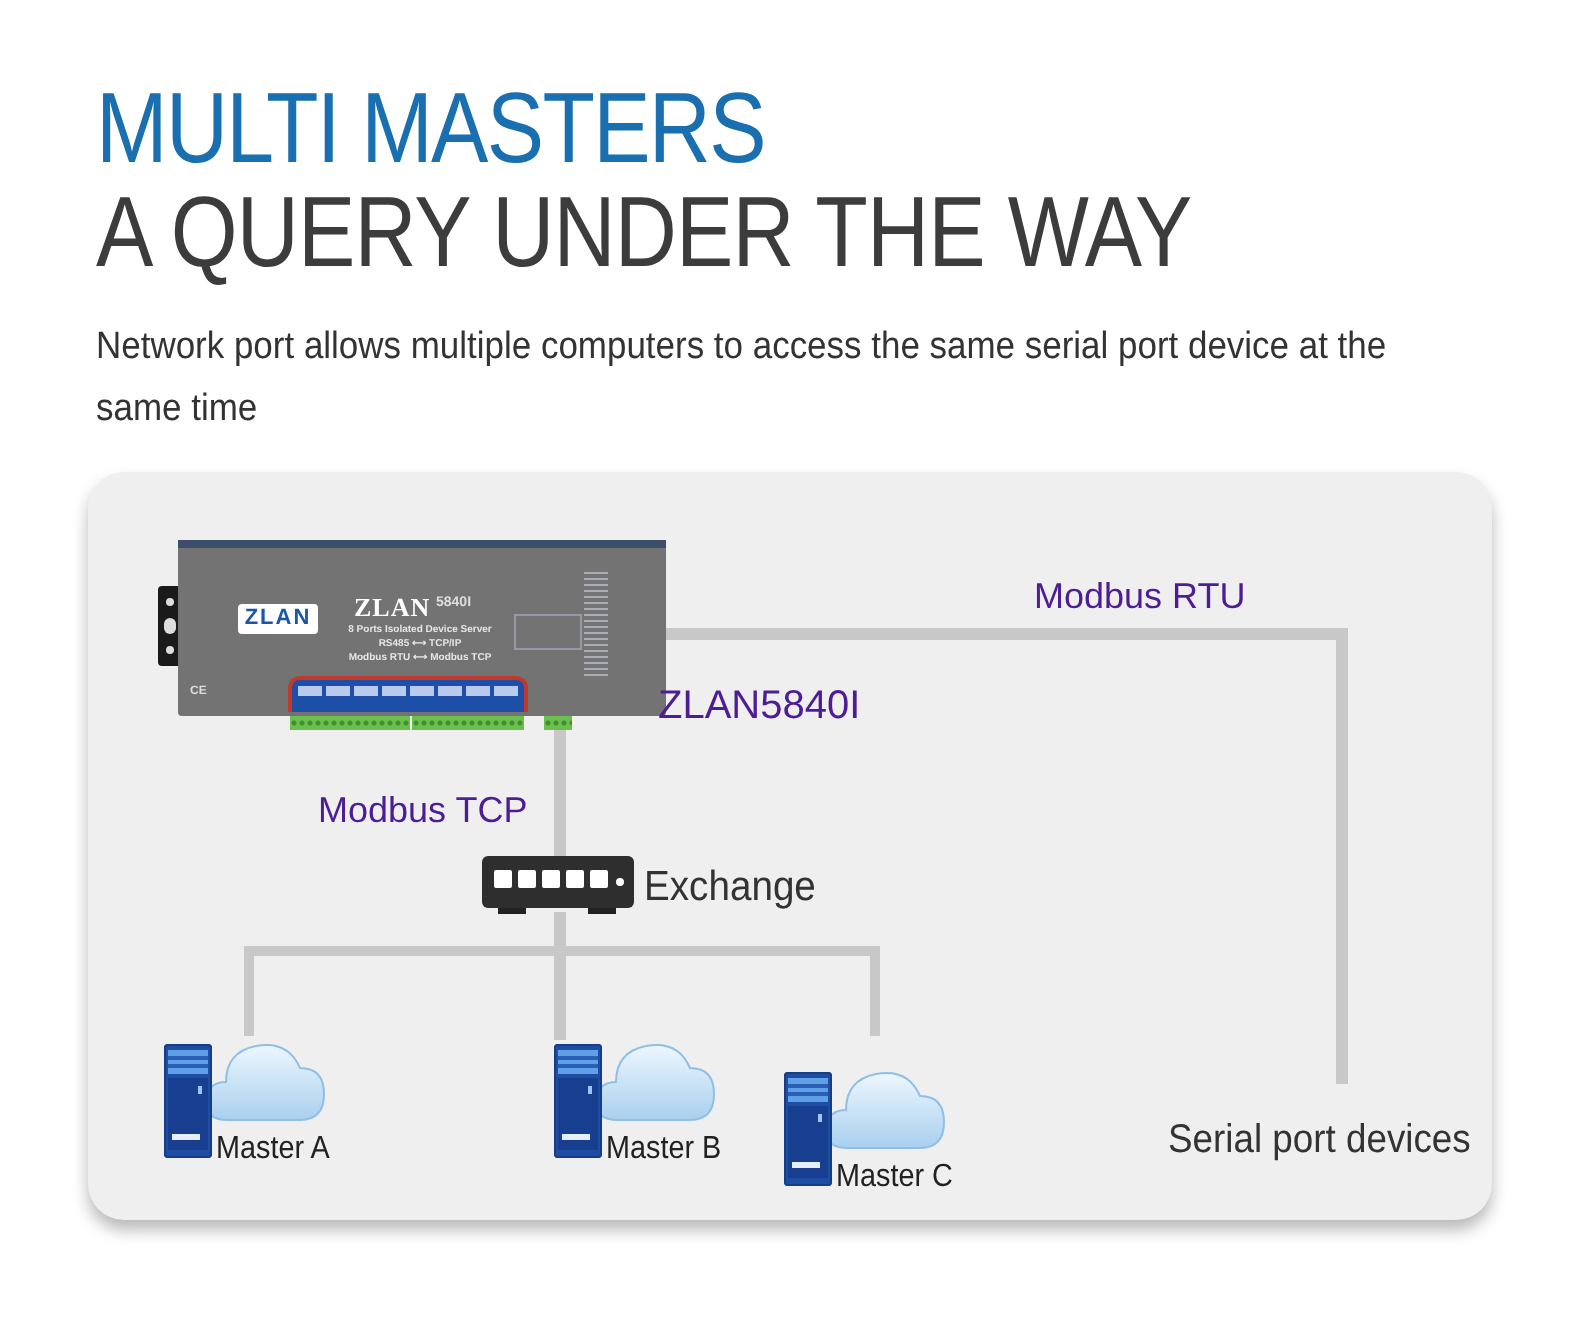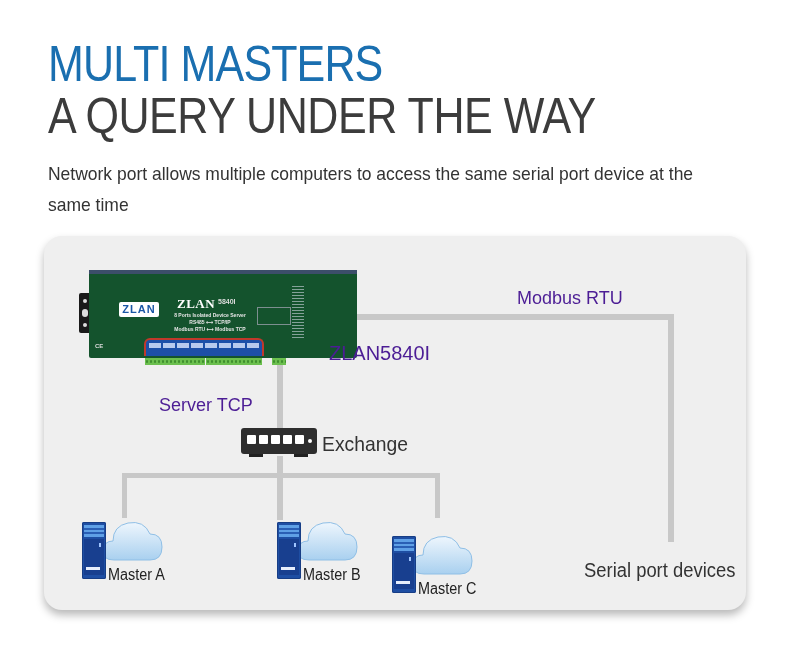--- a/index.html
+++ b/index.html
@@ -22,21 +22,21 @@
 
   .label { position: absolute; color: #4c1d95; white-space: nowrap; }
   .lbl-rtu { left: 517px; top: 288px; font-size: 18px; }
   .lbl-model { left: 329px; top: 342px; font-size: 20px; }
   .lbl-tcp { left: 159px; top: 395px; font-size: 18px; }
   .lbl-exch { left: 322px; top: 432px; font-size: 21px; color: #333; transform: scaleX(0.92); transform-origin: left top; }
   .lbl-serial { left: 584px; top: 559px; font-size: 20px; color: #333; transform: scaleX(0.92); transform-origin: left top; }
   .lbl-master { font-size: 16px; color: #222; transform: scaleX(0.9); transform-origin: left top; }
 
   
-  .device { position: absolute; left: 89px; top: 270px; width: 268px; height: 88px; background: #14532d;
+  .device { position: absolute; left: 89px; top: 270px; width: 244px; height: 88px; background: #737373;
             border-radius: 2px; }
   .device-top { position: absolute; left: 0; top: 0; width: 100%; height: 4px; background: #3c4e6a; }
   .ear { position: absolute; top: 293px; width: 12px; height: 40px; background: #1a1a1a; border-radius: 2px; }
   .ear::before { content: ""; position: absolute; left: 4px; top: 6px; width: 4px; height: 4px; background: #ddd; border-radius: 50%; }
   .ear::after { content: ""; position: absolute; left: 3px; top: 16px; width: 6px; height: 8px; background: #ddd; border-radius: 3px; }
   .ear-dot { position: absolute; left: 4px; top: 30px; width: 4px; height: 4px; background: #ddd; border-radius: 50%; }
   .zlan-logo { position: absolute; left: 30px; top: 32px; width: 40px; height: 15px; background: #fff; color: #1b57a6;
                font-weight: bold; font-size: 11px; text-align: center; line-height: 15px; border-radius: 2px; letter-spacing: 1px; }
   .dev-brand { position: absolute; left: 88px; top: 26px; color: #fff; font-family: "Liberation Serif", serif; font-weight: bold; font-size: 13px; letter-spacing: 0.5px; }
   .dev-model { position: absolute; left: 129px; top: 28px; color: #ddd; font-size: 7px; font-weight: bold; }
@@ -108,21 +108,21 @@
   <div class="dev-ports">
       <div class="dev-ports-inner"></div>
     </div>
 </div>
 <div class="terminal" style="left:145px; top:358px; width:60px;"></div>
 <div class="terminal" style="left:206px; top:358px; width:56px;"></div>
 <div class="terminal" style="left:272px; top:358px; width:14px;"></div>
 
 <div class="label lbl-rtu">Modbus RTU</div>
 <div class="label lbl-model">ZLAN5840I</div>
-<div class="label lbl-tcp">Server TCP</div>
+<div class="label lbl-tcp">Modbus TCP</div>
 
 <div class="switch">
   <div class="switch-port" style="left:6px;"></div>
   <div class="switch-port" style="left:18px;"></div>
   <div class="switch-port" style="left:30px;"></div>
   <div class="switch-port" style="left:42px;"></div>
   <div class="switch-port" style="left:54px;"></div>
   <div class="switch-led"></div>
 </div>
 <div class="switch-foot" style="left:249px;"></div>

